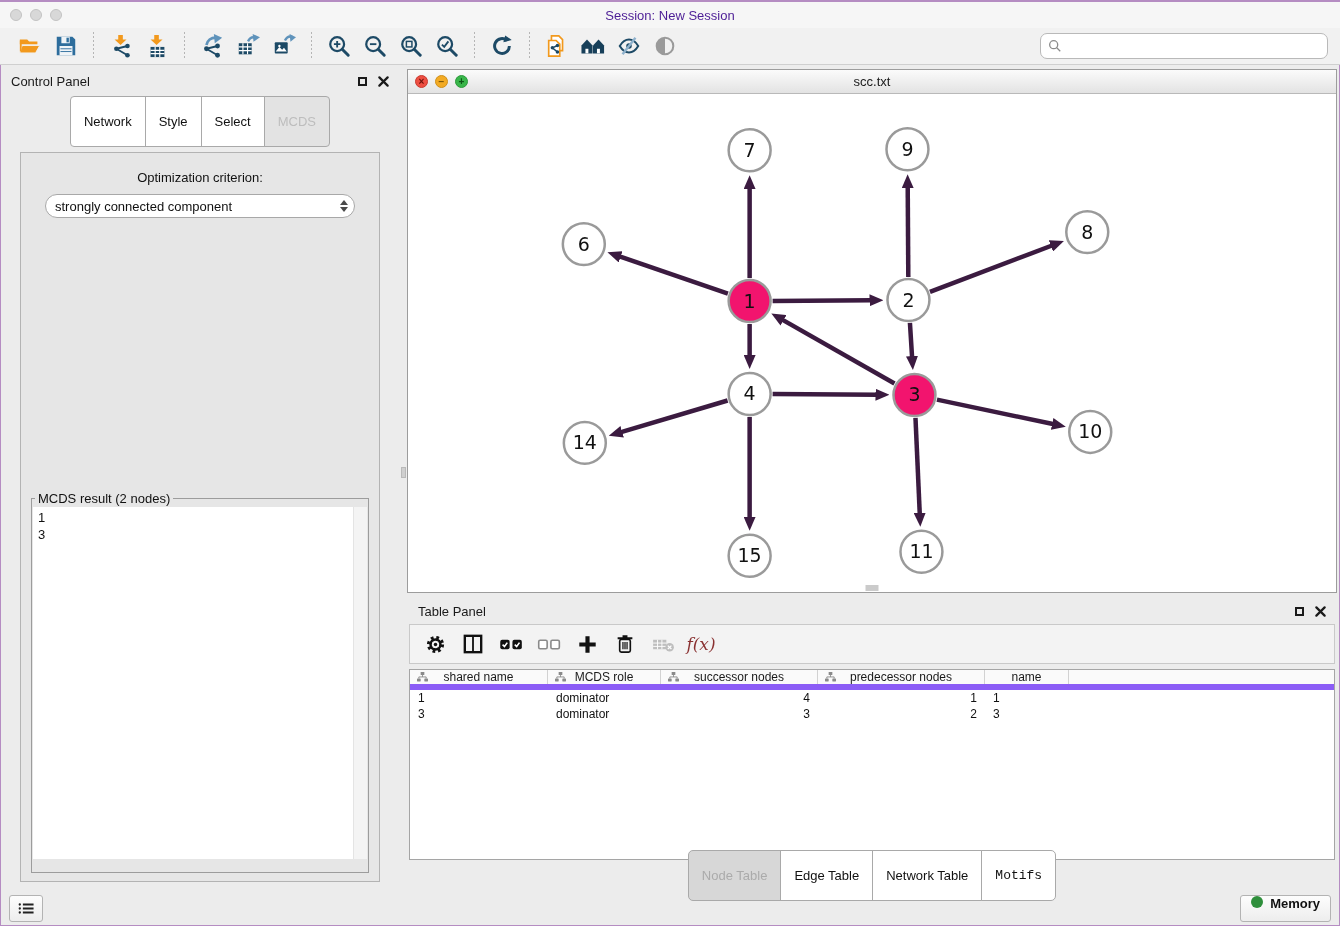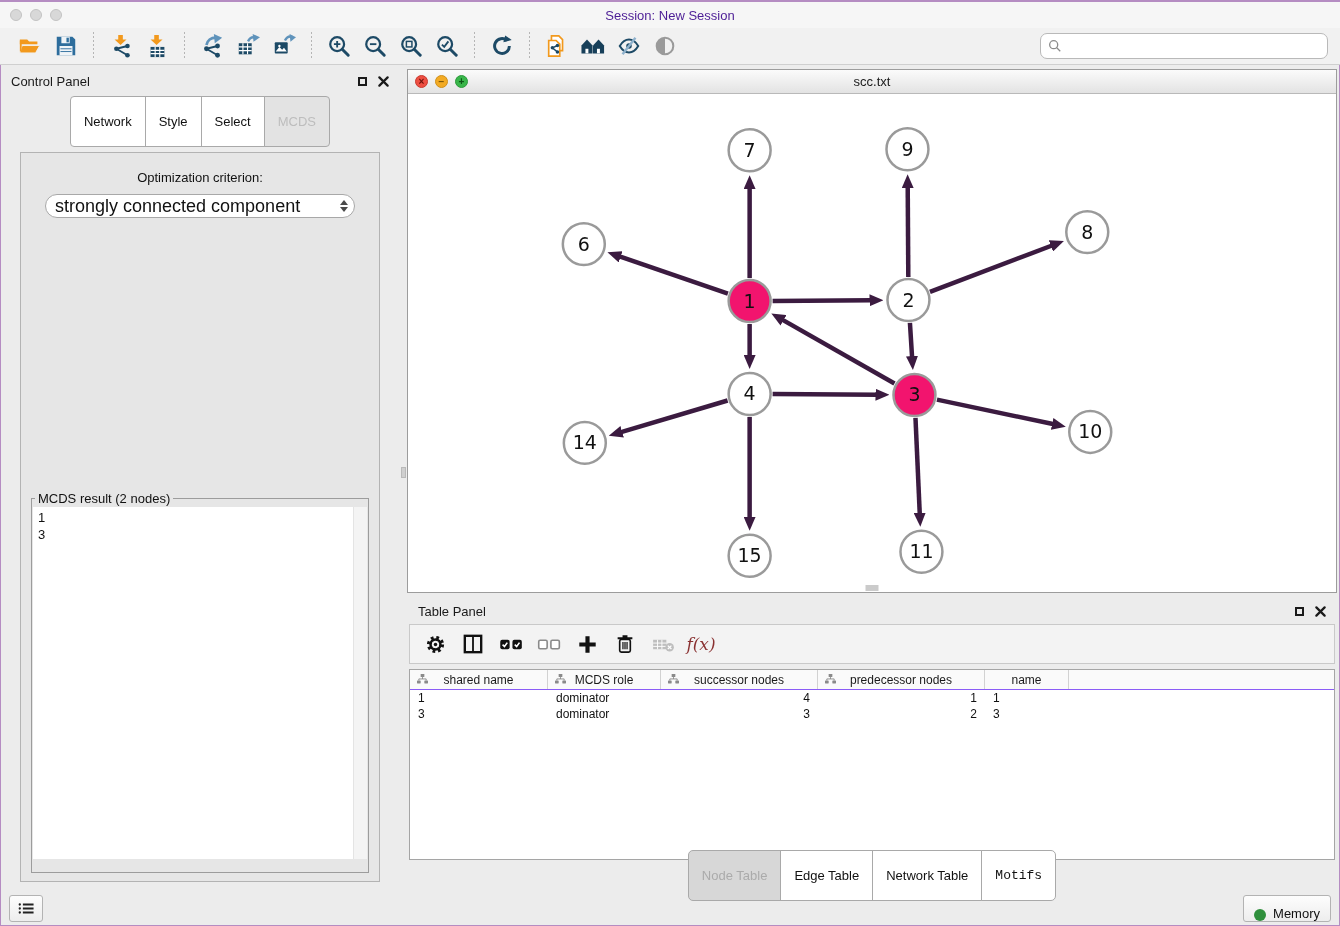--- a/index.html
+++ b/index.html
@@ -28,21 +28,21 @@
   .win-btns{margin-left:auto;display:flex;align-items:center;gap:11px;}
   .float-btn{width:9px;height:9px;border:2px solid #1a1a1a;box-sizing:border-box;}
   .close-btn svg{width:11px;height:11px;display:block;}
   .cp-tabs{display:flex;justify-content:center;margin-top:3px;flex:none;}
   .tab{font-size:13px;padding:17px 13px;background:#fff;border:1px solid #a9a9a9;margin-left:-1px;color:#111;cursor:default;}
   .tab:first-child{border-radius:4px 0 0 4px;margin-left:0;}
   .tab:last-child{border-radius:0 4px 4px 0;}
   .tab.active{background:#e3e3e3;color:#bdbdbd;}
   .cp-box{flex:1;margin:5px 20px 8px;border:1px solid #b3b3b3;background:#e6e6e6;display:flex;flex-direction:column;padding:8px 6px 4px;box-sizing:border-box;min-height:0;}
   .opt-label{text-align:center;font-size:13px;margin:9px 0 9px;color:#111;}
-  .dropdown{width:310px;height:24px;margin:0 auto;background:#fff;border:1px solid #a8a8a8;border-radius:12px;display:flex;align-items:center;padding-left:9px;box-sizing:border-box;font-size:18px;color:#111;}
+  .dropdown{width:310px;height:24px;margin:0 auto;background:#fff;border:1px solid #a8a8a8;border-radius:12px;display:flex;align-items:center;padding-left:9px;box-sizing:border-box;font-size:13px;color:#111;}
   .dd-stepper{margin-left:auto;margin-right:6px;display:flex;flex-direction:column;gap:2px;align-items:center;}
   .dd-up{width:0;height:0;border-left:4px solid transparent;border-right:4px solid transparent;border-bottom:5px solid #4a4a4a;}
   .dd-down{width:0;height:0;border-left:4px solid transparent;border-right:4px solid transparent;border-top:5px solid #4a4a4a;}
   .btn-row{display:flex;justify-content:center;gap:16px;margin-top:13px;}
   .pbtn{font-size:13px;padding:3px 14px;background:linear-gradient(#ffffff,#f3f3f3);border:1px solid #a8a8a8;border-radius:4px;color:#111;}
   fieldset.result{margin:auto 4px 4px;border:1px solid #9c9c9c;padding:1px;height:382px;box-sizing:border-box;background:#e6e6e6;}
   fieldset.result legend{font-size:13px;color:#111;padding:0 3px;margin-left:2px;}
   .result-area{position:relative;background:#fff;height:352px;overflow:hidden;}
   .result-text{font-size:13px;line-height:17px;padding:2px 5px;color:#111;}
   .result-scroll{position:absolute;top:0;right:0;bottom:0;width:13px;background:#f4f4f4;border-left:1px solid #e4e4e4;}
@@ -60,36 +60,36 @@
   .nw-canvas{flex:1;position:relative;min-height:0;}
   svg.graph{position:absolute;inset:0;width:100%;height:100%;}
   .canvas-handle{position:absolute;bottom:1px;left:50%;transform:translateX(-50%);width:13px;height:6px;background:#cbcbcb;}
   .hsplit{height:6px;flex:none;}
   
   .table-panel{flex:1;display:flex;flex-direction:column;min-height:0;}
   .tp-toolbar{height:40px;flex:none;margin:1px 2px 0 2px;background:#f3f3f3;border:1px solid #c9c9c9;display:flex;align-items:center;padding:0 6px;box-sizing:border-box;}
   .tp-btn{width:38px;height:34px;display:flex;align-items:center;justify-content:center;}
   .tp-btn .fx{font-family:"DejaVu Serif",serif;font-style:italic;font-size:17px;color:#7f1d1d;}
   .tp-tablebox{flex:1;margin:5px 2px 0;background:#fff;border:1px solid #a5a5a5;overflow:hidden;min-height:0;}
-  .thead-row{display:flex;height:20px;background:#fafafa;border-bottom:1px solid #8b5cf6;box-sizing:border-box;}
+  .thead-row{display:flex;height:20px;background:#fafafa;border-bottom:6px solid #8b5cf6;box-sizing:border-box;}
   .th{position:relative;display:flex;align-items:center;justify-content:center;font-size:12px;color:#1a1a1a;border-right:1px solid #d2d2d2;box-sizing:border-box;flex:none;}
   .th svg{width:11px;height:11px;position:absolute;left:7px;}
   .thead-row .th:nth-child(1){width:138px}.thead-row .th:nth-child(2){width:113px}.thead-row .th:nth-child(3){width:157px}.thead-row .th:nth-child(4){width:167px}.thead-row .th:nth-child(5){width:84px}
   .trow{display:flex;height:16px;align-items:center;font-size:12px;color:#111;}
   .td{box-sizing:border-box;padding:0 8px;flex:none;overflow:hidden;white-space:nowrap;}
   .trow .td:nth-child(1){width:138px}.trow .td:nth-child(2){width:113px}.trow .td:nth-child(3){width:157px}.trow .td:nth-child(4){width:167px}.trow .td:nth-child(5){width:84px}
   .td.right{text-align:right;}
   .tp-tabs{height:30px;flex:none;display:flex;justify-content:center;align-items:center;}
   .tp-tabs .tab:first-child{border-radius:5px 0 0 5px;}
   .tp-tabs .tab:last-child{border-radius:0 5px 5px 0;font-family:Liberation Mono, monospace;}
   .tp-tabs .tab.active{background:#d7d7d7;color:#ababab;}
   
   .status-bar{height:36px;flex:none;display:flex;align-items:center;padding:0 9px;box-sizing:border-box;}
   .menu-btn{width:32px;height:25px;border:1px solid #b3b3b3;border-radius:3px;background:linear-gradient(#fdfdfd,#ededed);display:flex;align-items:center;justify-content:center;}
-  .memory-btn{margin-left:auto;height:25px;border:1px solid #b3b3b3;border-radius:3px;background:linear-gradient(#fdfdfd,#ededed);display:flex;align-items:flex-end;gap:7px;padding:0 10px;font-size:13px;color:#111;}
+  .memory-btn{margin-left:auto;height:25px;border:1px solid #b3b3b3;border-radius:3px;background:linear-gradient(#fdfdfd,#ededed);display:flex;align-items:flex-start;gap:7px;padding:0 10px;font-size:13px;color:#111;font-weight:bold;}
   .mem-dot{width:12px;height:12px;border-radius:50%;}
 </style>
 </head>
 <body>
 
 <div class="window">
 
   <div class="titlebar">
     <div class="t-dots">
       <span class="t-dot"></span>

